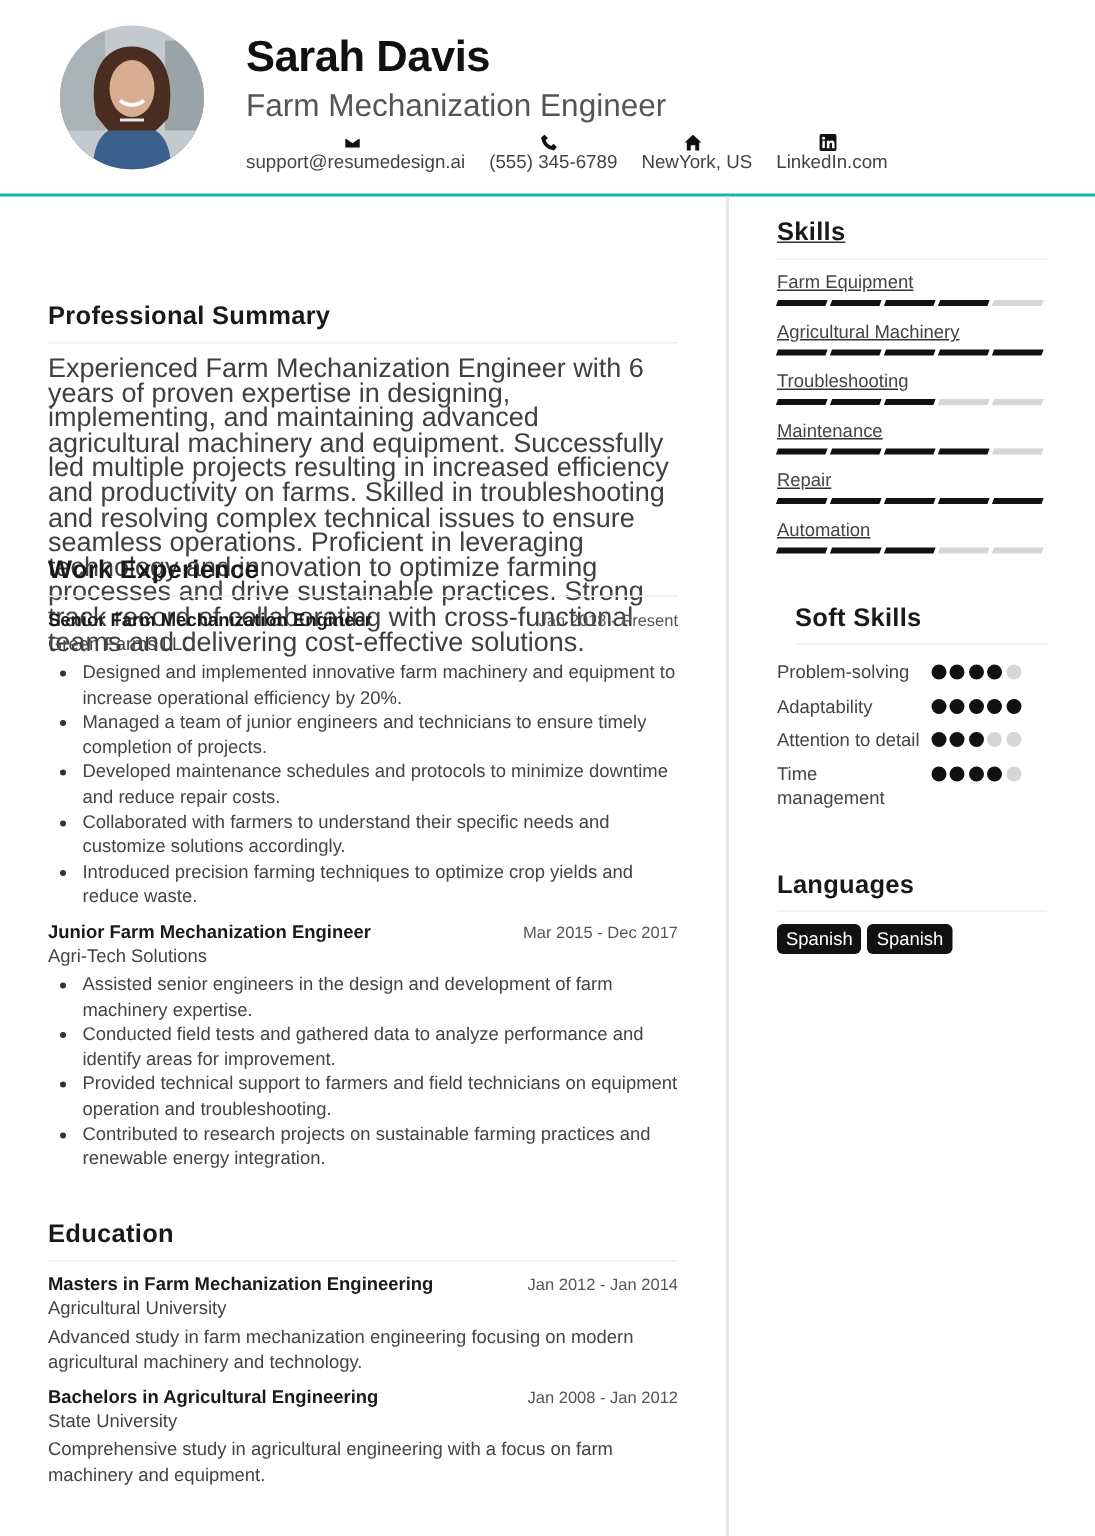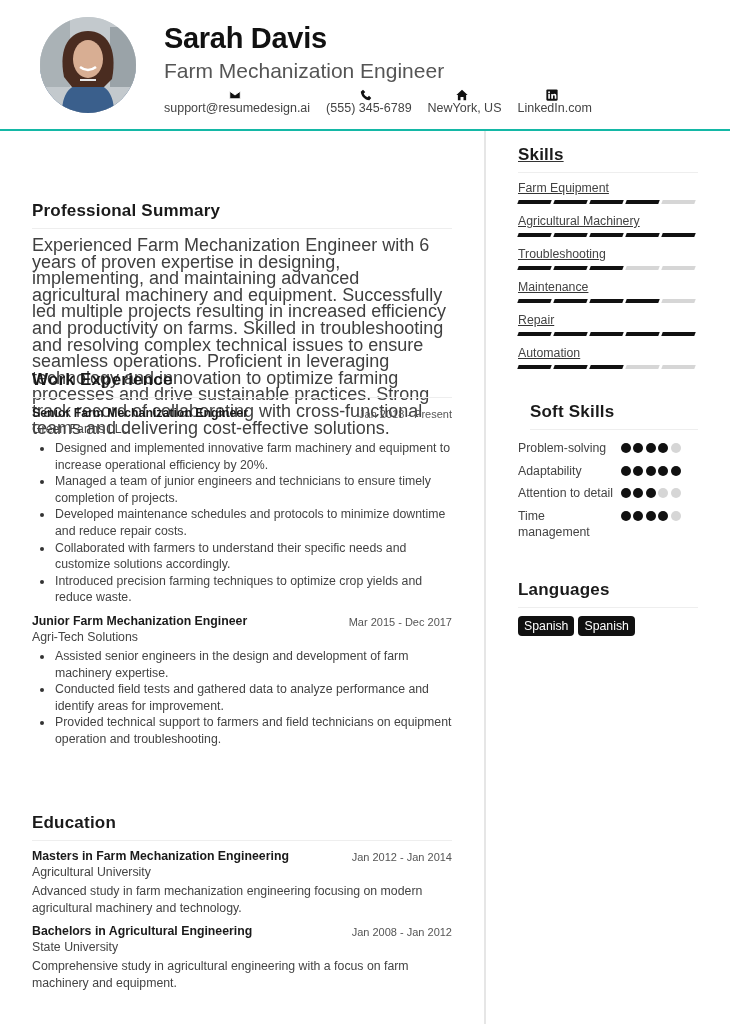--- a/index.html
+++ b/index.html
@@ -130,20 +130,21 @@
     <div style="margin-top:8px;">
       <div class="job-head">
         <span class="job-role">Junior Farm Mechanization Engineer</span>
         <span class="job-date">Mar 2015 - Dec 2017</span>
       </div>
       <div class="job-org">Agri-Tech Solutions</div>
       <ul class="bullets">
         <li>Assisted senior engineers in the design and development of farm machinery expertise.</li>
         <li>Conducted field tests and gathered data to analyze performance and identify areas for improvement.</li>
         <li>Provided technical support to farmers and field technicians on equipment operation and troubleshooting.</li>
+        <li>Contributed to research projects on sustainable farming practices and renewable energy integration.</li>
       </ul>
     </div>
   </div>
 
   <div class="sec" style="top:682px;">
     <div class="section-title">Education</div>
 
     <div style="margin-top:2px;">
       <div class="job-head">
         <span class="job-role">Masters in Farm Mechanization Engineering</span>

